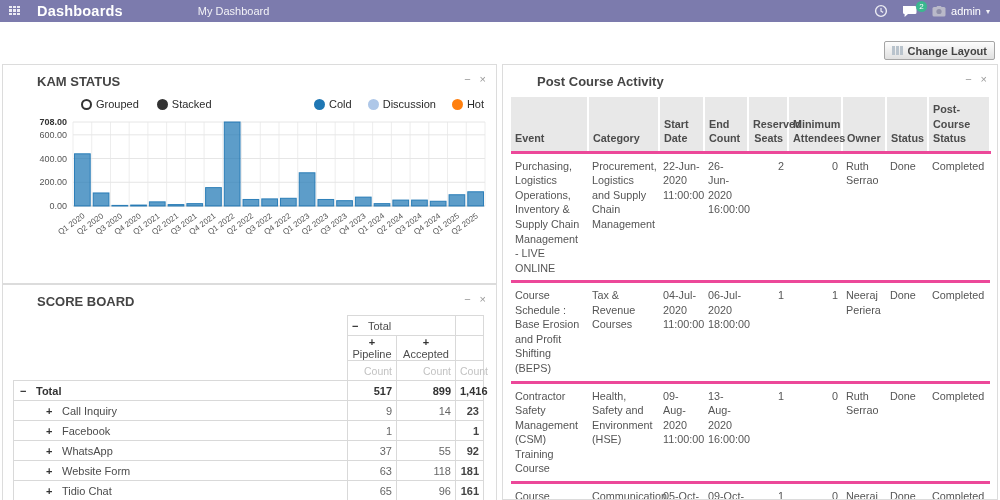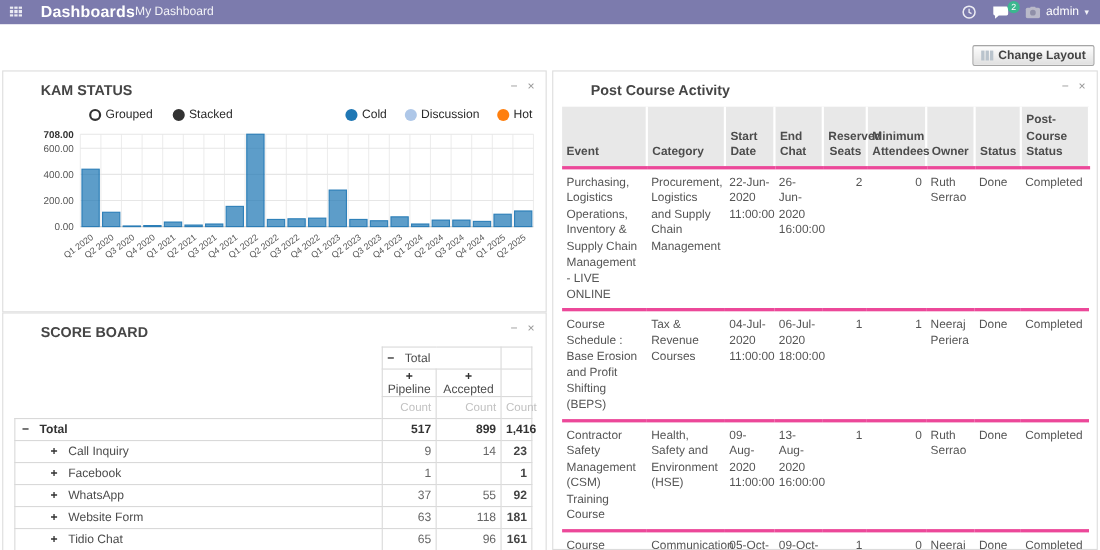--- a/index.html
+++ b/index.html
@@ -4,21 +4,21 @@
 <style>
   * { margin:0; padding:0; box-sizing:border-box; }
   html,body { width:1000px; height:500px; background:#fff; font-family:"Liberation Sans",sans-serif; overflow:hidden; }
   .page { position:relative; width:1000px; height:500px; background:#fff; }
 
   
   .navbar { position:absolute; left:0; top:0; width:1000px; height:22px; background:#7c7bad; display:flex; align-items:center; color:#fff; }
   .apps-icon { width:13px; height:11px; margin-left:9px; display:grid; grid-template-columns:repeat(3,3px); grid-template-rows:repeat(3,2.6px); gap:1px; cursor:pointer; }
   .apps-icon i { background:rgba(255,255,255,.85); display:block; }
   .nav-title { font-size:14.5px; font-weight:bold; letter-spacing:.2px; margin-left:15px; cursor:pointer; }
-  .nav-menu { font-size:11px; color:rgba(255,255,255,.9); cursor:pointer; }
+  .nav-menu { font-size:11px; color:rgba(255,255,255,.9); margin-left:75px; cursor:pointer; }
   .nav-right { margin-left:auto; display:flex; align-items:center; gap:14px; margin-right:10px; }
   .nav-ico { position:relative; display:flex; align-items:center; cursor:pointer; }
   .badge { position:absolute; top:-4px; right:-9px; background:#3bb78f; color:#fff; font-size:8px; line-height:11px; min-width:11px; height:11px; border-radius:6px; text-align:center; padding:0 1px; }
   .user-block { display:flex; align-items:center; gap:5px; font-size:11px; cursor:pointer; }
   .caret { font-size:8px; color:rgba(255,255,255,.9); }
 
   
   .change-layout { position:absolute; right:5px; top:41px; height:19px; display:flex; align-items:center; gap:5px; padding:0 7px; font-size:11px; font-weight:bold; color:#444; background:linear-gradient(#fdfdfd,#e0e0e0); border:1px solid #a5a5a5; border-radius:2px; cursor:pointer; }
   .layout-glyph { display:grid; grid-template-columns:repeat(3,3px); gap:1px; }
   .layout-glyph i { background:#b9c3cc; height:9px; display:block; }
@@ -359,21 +359,21 @@
           <col style="width:54px">
           <col style="width:44px">
           <col style="width:42px">
           <col style="width:62px">
       </colgroup>
       <thead>
           <tr id="post-head">
             <td>Event</td>
             <td>Category</td>
             <td>Start Date</td>
-            <td>End Chat</td>
+            <td>End Count</td>
             <td class="r">Reserved Seats</td>
             <td class="r">Minimum Attendees</td>
             <td>Owner</td>
             <td>Status</td>
             <td>Post-Course Status</td>
           </tr>
         </thead>
       <tbody id="post-body">
           <tr>
             <td>Purchasing, Logistics Operations, Inventory &amp; Supply Chain Management - LIVE ONLINE</td>

